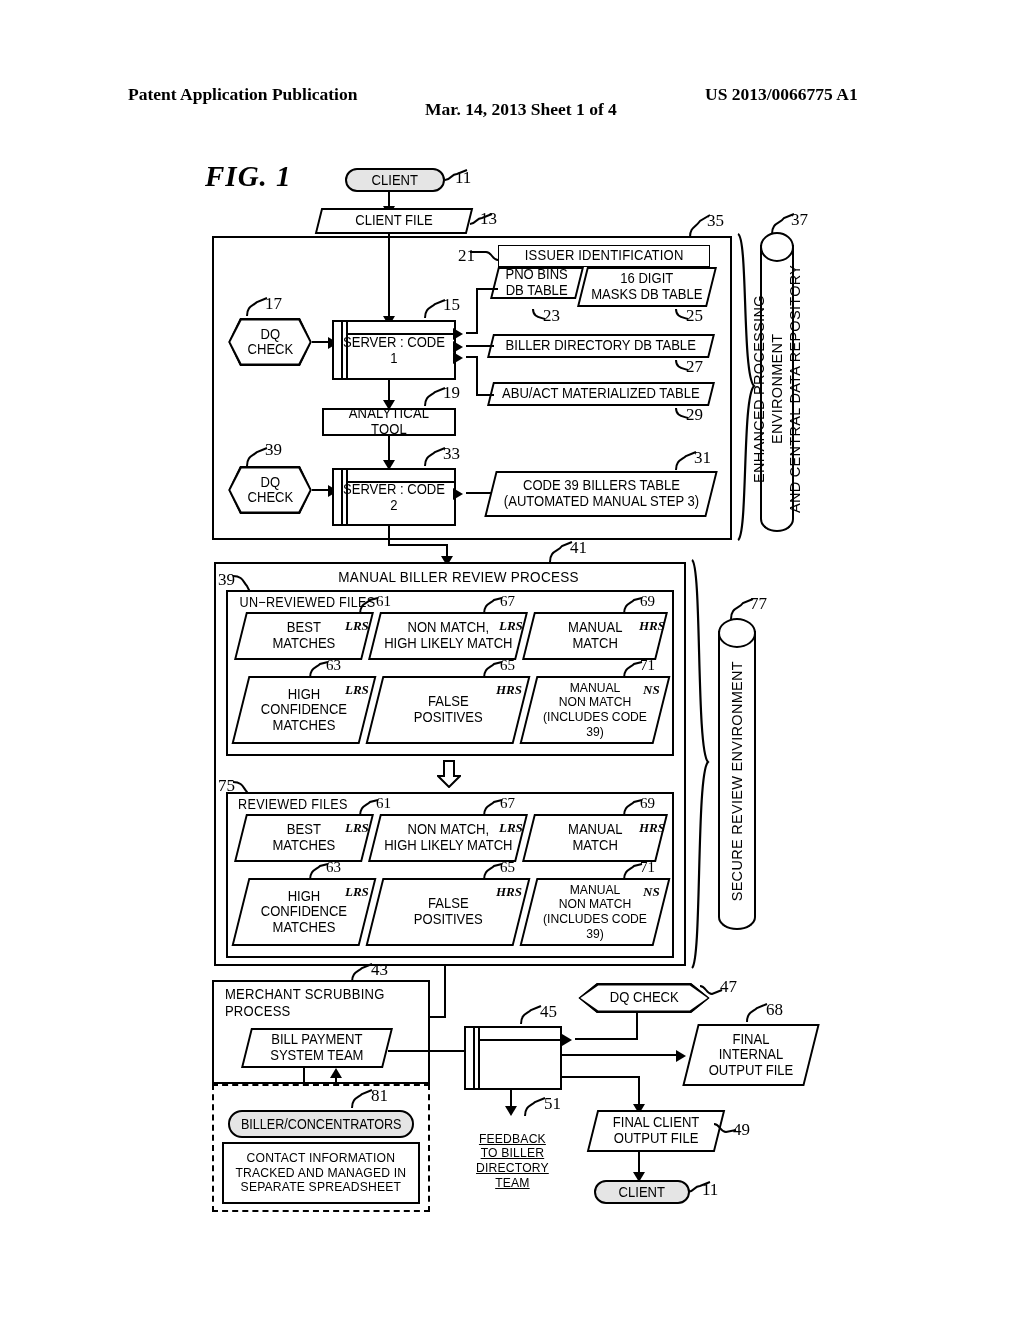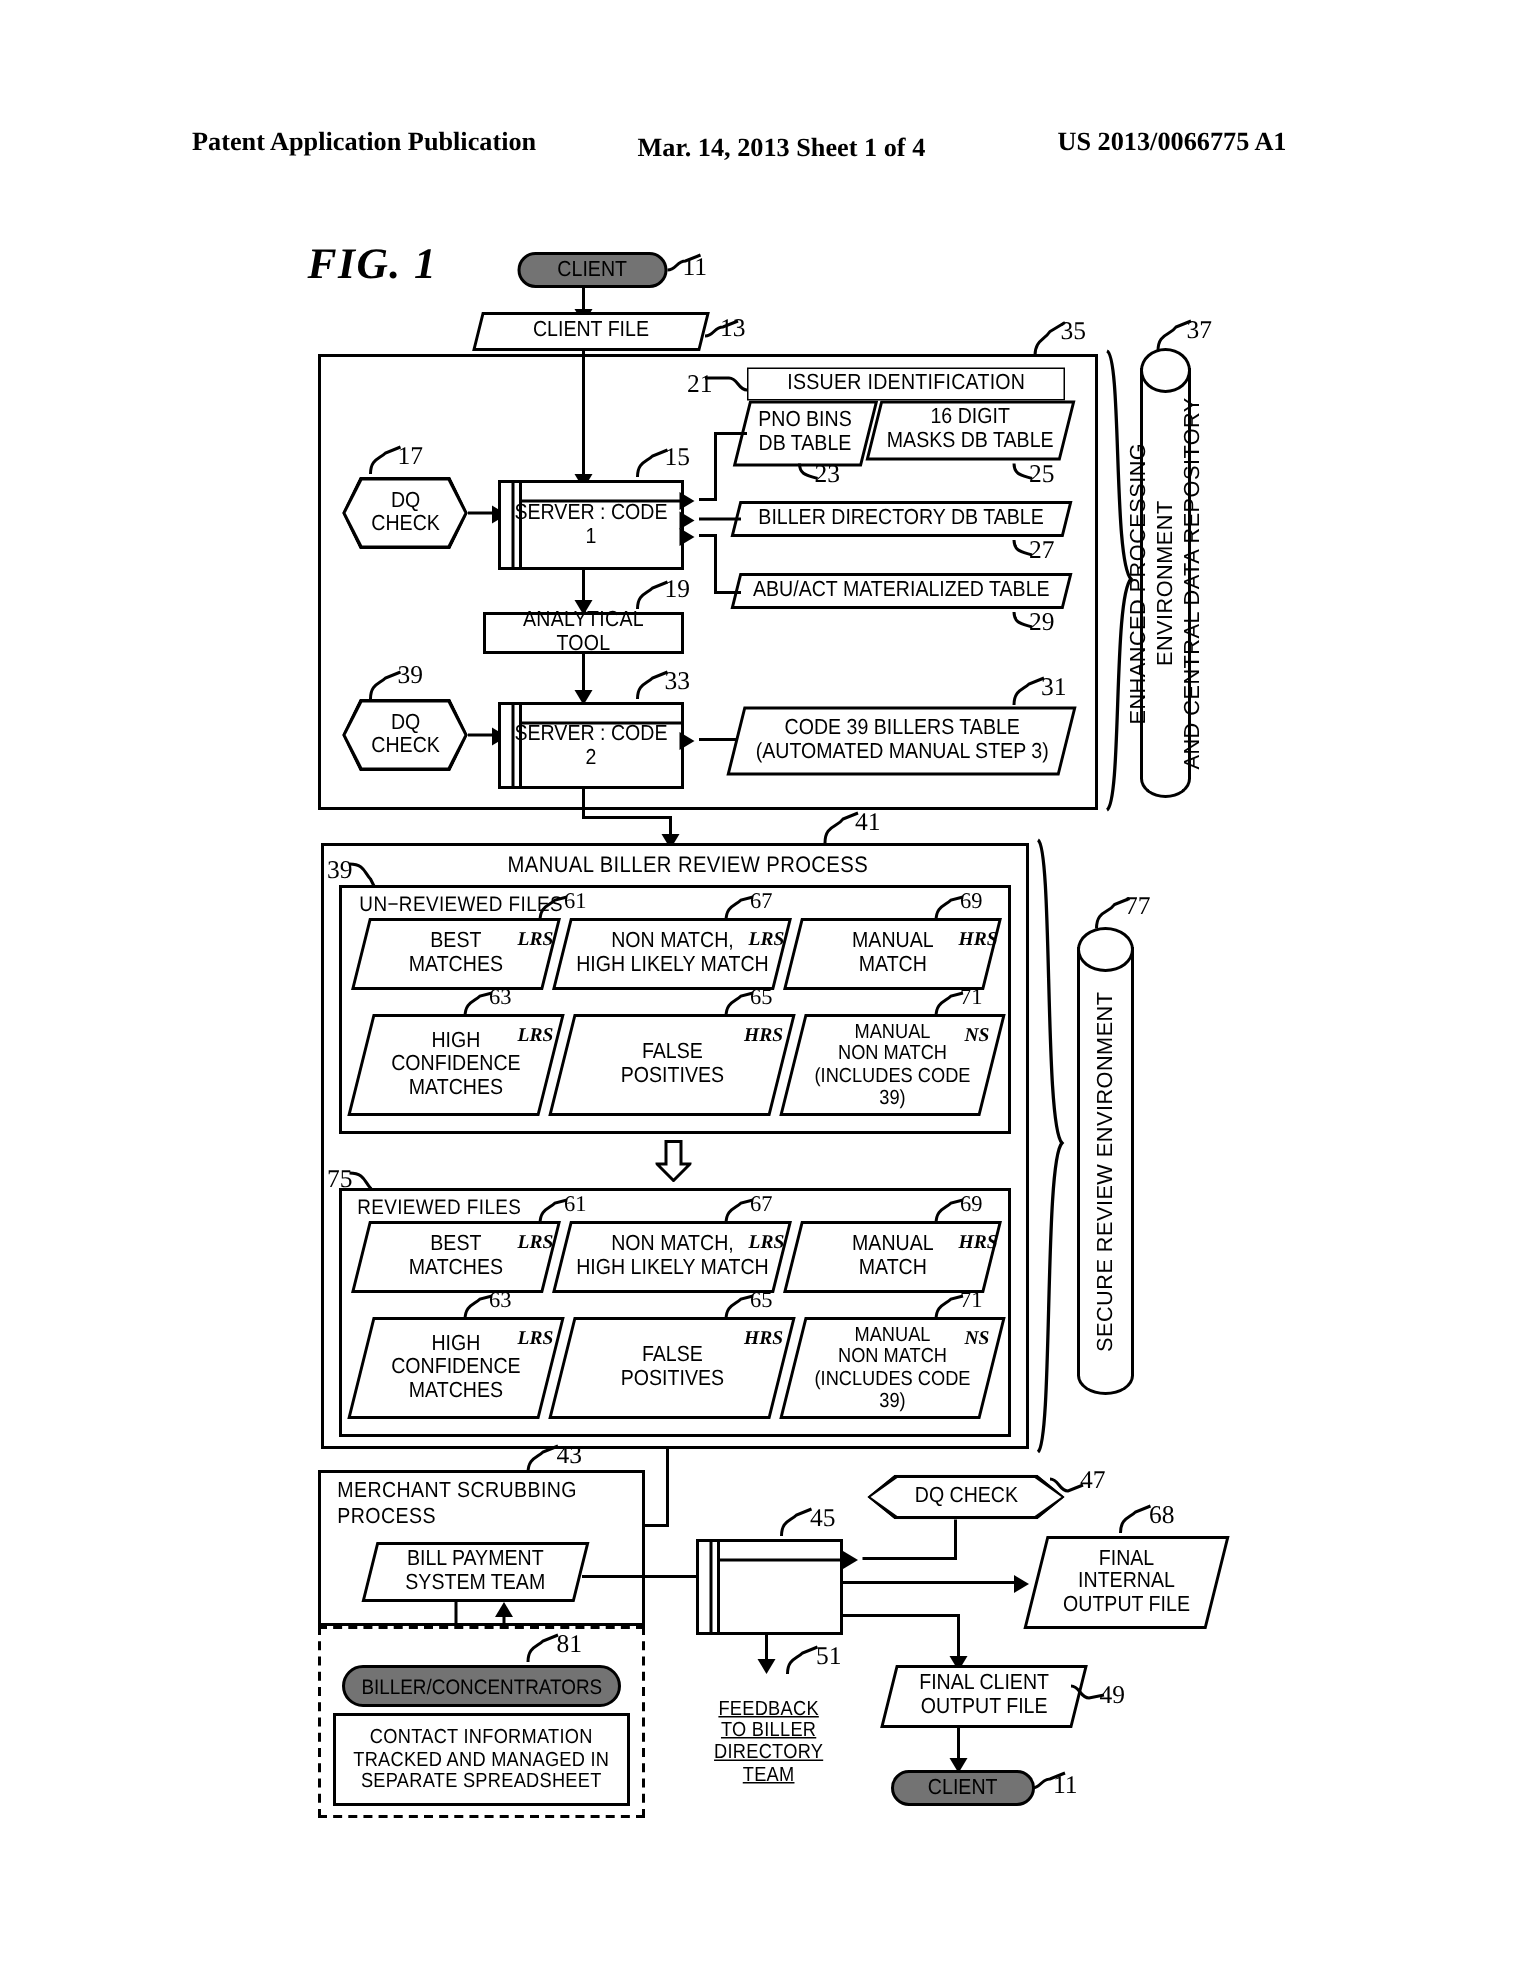--- a/index.html
+++ b/index.html
@@ -4,21 +4,21 @@
 <style>
   html,body{margin:0;padding:0;background:#fff;}
   body{width:1024px;height:1320px;position:relative;
        font-family:"Liberation Sans", sans-serif;color:#000;overflow:hidden;}
 
   
   #hdr{position:absolute;left:0;top:84px;width:1024px;height:30px;}
   #hdr span{position:absolute;font-family:"Liberation Serif",serif;
             font-weight:bold;font-size:17.5px;white-space:nowrap;}
   #hdr .h1{left:128px;top:0;}
-  #hdr .h2{left:425px;top:4px;text-align:center;}
+  #hdr .h2{left:425px;top:15px;text-align:center;}
   #hdr .h3{left:705px;top:0;}
 
   
   .node{position:absolute;box-sizing:border-box;border:2.4px solid #000;
         background:#fff;display:flex;align-items:center;justify-content:center;
         text-align:center;font-size:14.5px;letter-spacing:.2px;line-height:1.08;
         font-family:"Liberation Sans", sans-serif;font-stretch:condensed;}
   .node .t{transform:scaleX(.9);white-space:pre-line;}
   .thin{border-width:1.8px;}
   .frame{position:absolute;box-sizing:border-box;border:2.6px solid #000;background:#fff;}
@@ -38,21 +38,21 @@
        font-size:14.5px;line-height:1.05;
        clip-path:polygon(14% 0,86% 0,100% 50%,86% 100%,14% 100%,0 50%);}
   .hex .inner{position:absolute;inset:0;background:#000;
        clip-path:polygon(14% 0,86% 0,100% 50%,86% 100%,14% 100%,0 50%);}
   .hex .inner2{position:absolute;left:2.4px;right:2.4px;top:2.4px;bottom:2.4px;
        background:#fff;clip-path:polygon(14% 0,86% 0,100% 50%,86% 100%,14% 100%,0 50%);}
   .hex .lab{position:relative;z-index:2;transform:scaleX(.9);white-space:pre-line;}
 
   
   .stad{position:absolute;box-sizing:border-box;border:2.4px solid #000;
-        border-radius:999px;background:#737373;display:flex;align-items:center;
+        border-radius:999px;background:#e5e5e5;display:flex;align-items:center;
         justify-content:center;font-size:14.5px;}
   .stad .t{transform:scaleX(.9);}
 
   
   .server{position:absolute;box-sizing:border-box;border:2.4px solid #000;background:#fff;}
   .server::before{content:"";position:absolute;left:7px;top:0;bottom:0;width:2.2px;background:#000;}
   .server::after{content:"";position:absolute;left:12px;top:0;bottom:0;width:2.2px;background:#000;}
   .server .bar{position:absolute;left:14px;right:0;top:11px;height:2.2px;background:#000;}
   .server .lab{position:absolute;inset:0;display:flex;align-items:center;
                justify-content:center;text-align:center;font-size:14.5px;line-height:1.12;}
@@ -176,21 +176,21 @@
 <div class="node thin" style="left:498px;top:245px;width:212px;height:22px;">
   <span class="t">ISSUER IDENTIFICATION</span>
 </div>
 <div class="lead" style="left:468px;top:248px;">
   <svg width="32" height="18">
       <path d="M30,12 C24,12 24,4 18,4 L2,4" stroke="#000" stroke-width="2" fill="none"></path>
     </svg>
 </div>
 <div class="ref" style="left:458px;top:246px;">21</div>
 
-<div class="para" style="left:494px;top:267px;width:86px;height:44px;">
+<div class="para" style="left:494px;top:267px;width:86px;height:32px;">
   <div class="sk"></div>
   <div class="lab">
       <span class="t">PNO BINS
 DB TABLE</span>
     </div>
 </div>
 <div class="lead" style="left:531px;top:307px;">
   <svg width="18" height="16">
       <path d="M2,2 C2,10 8,10 14,12" stroke="#000" stroke-width="2" fill="none"></path>
     </svg>

